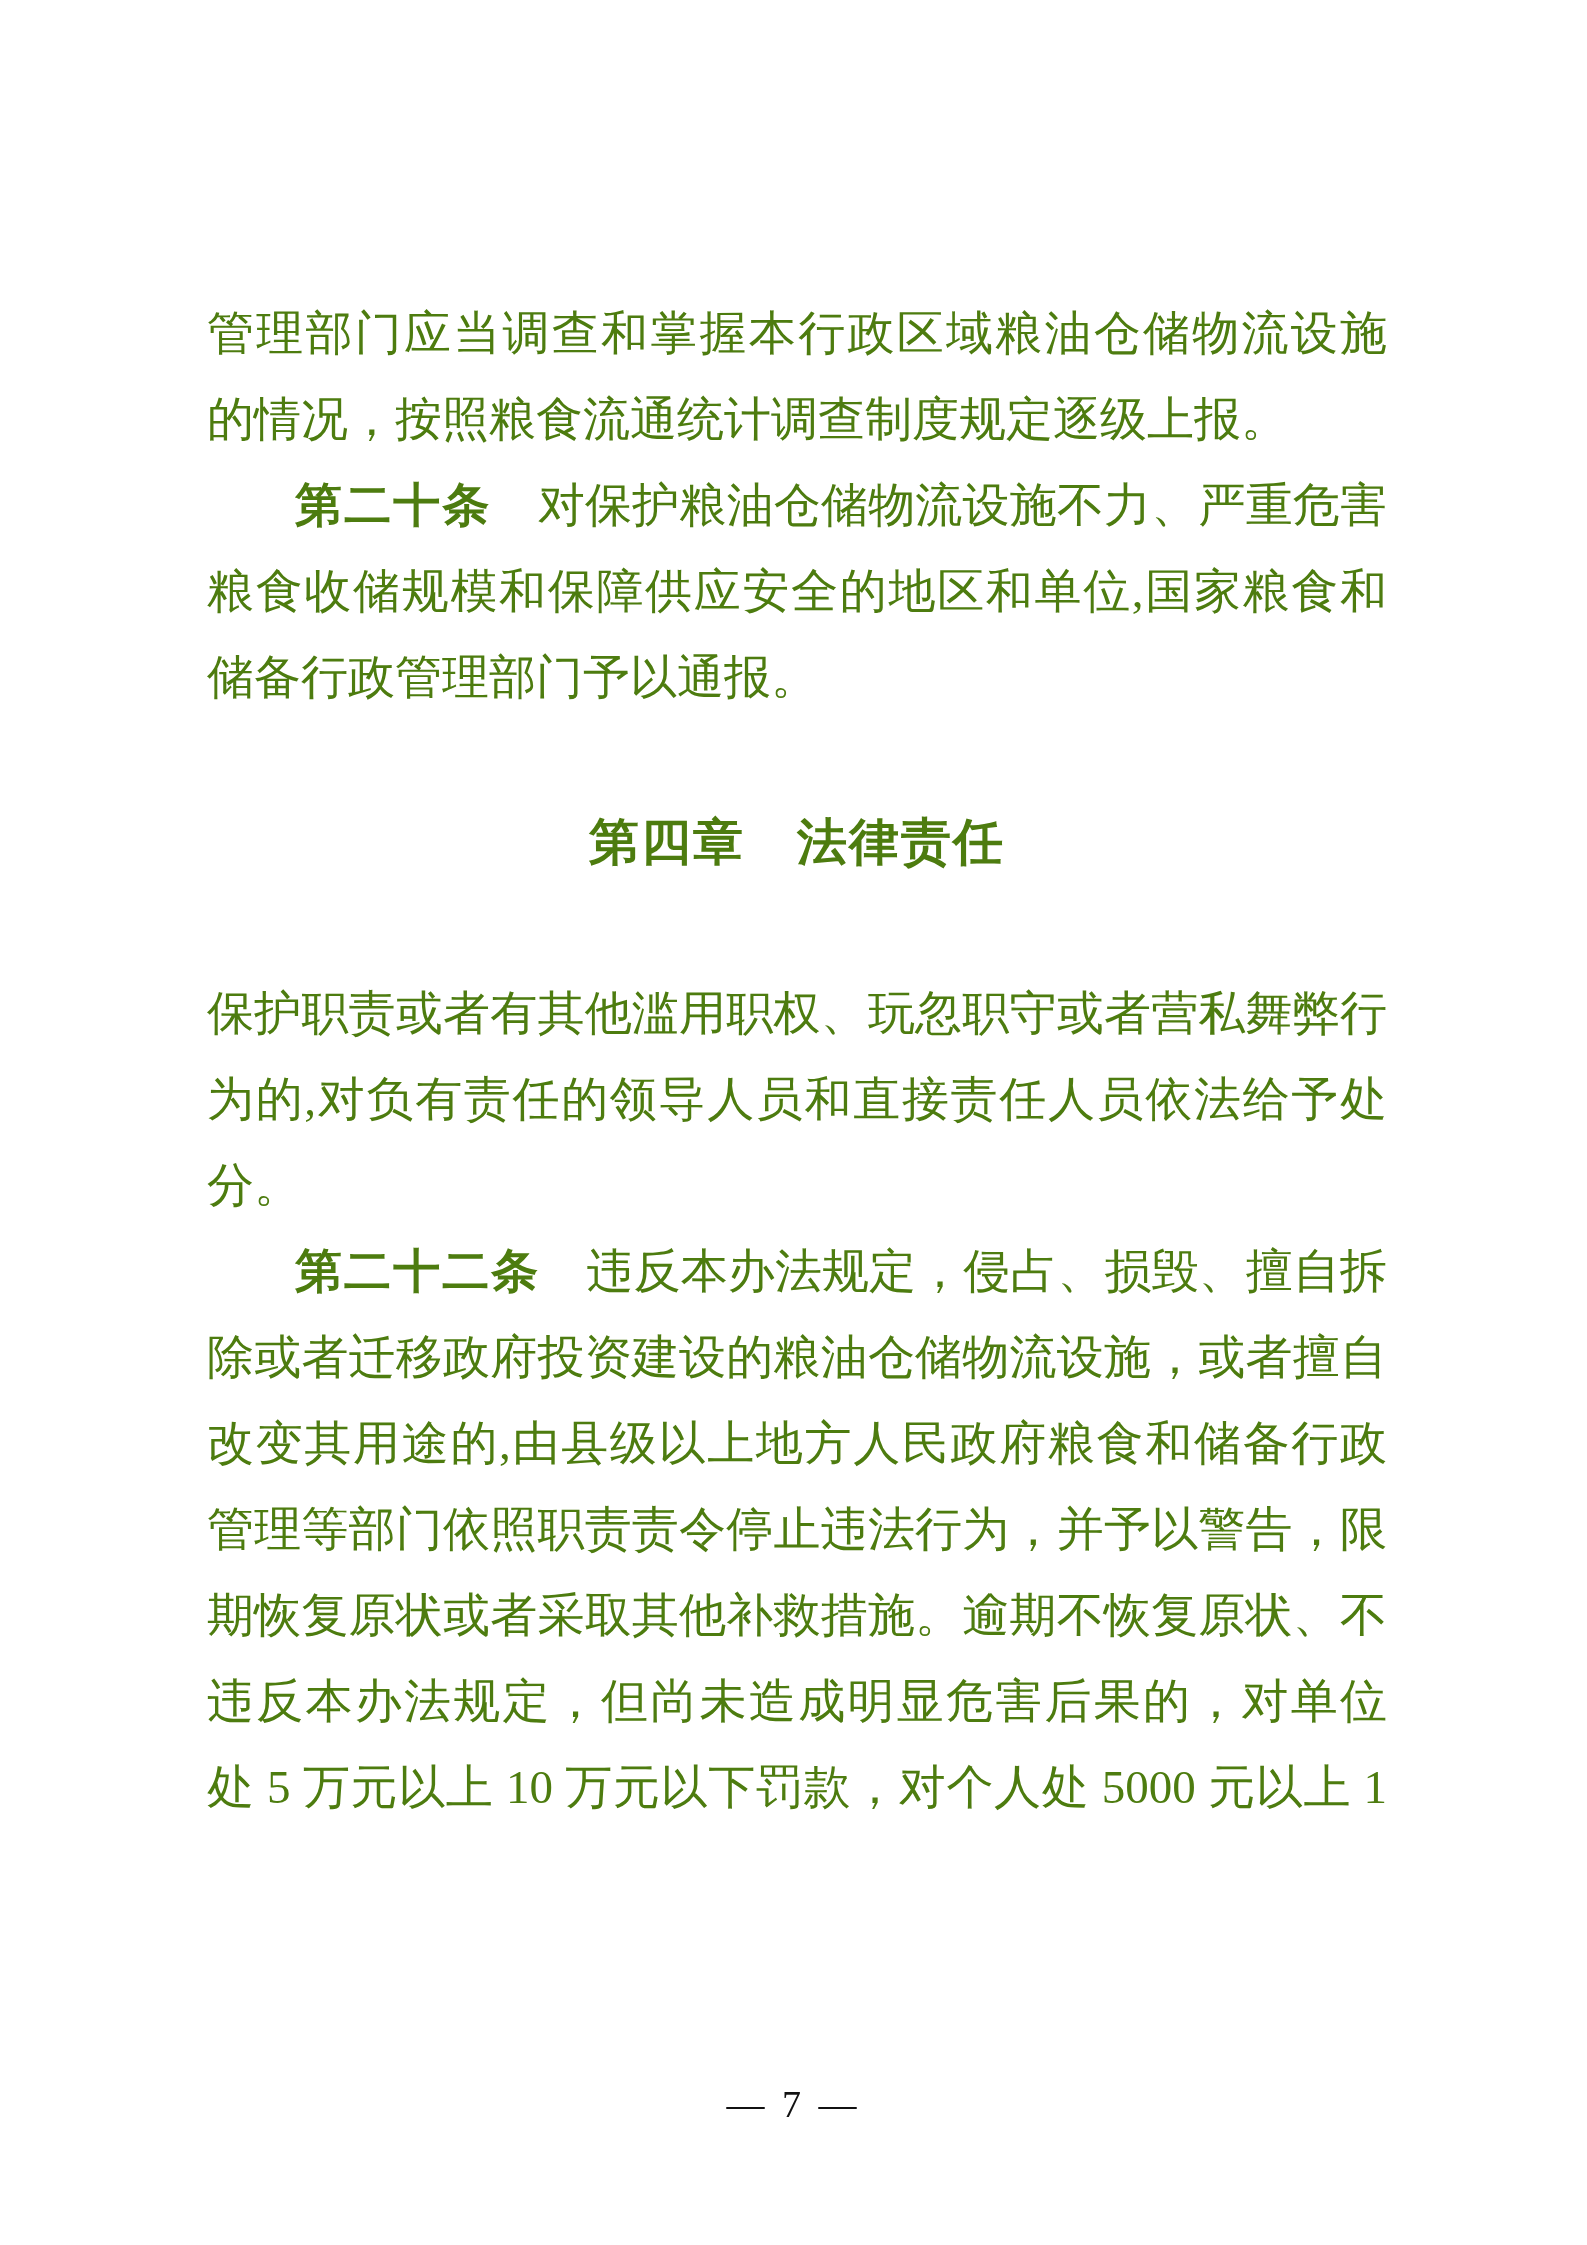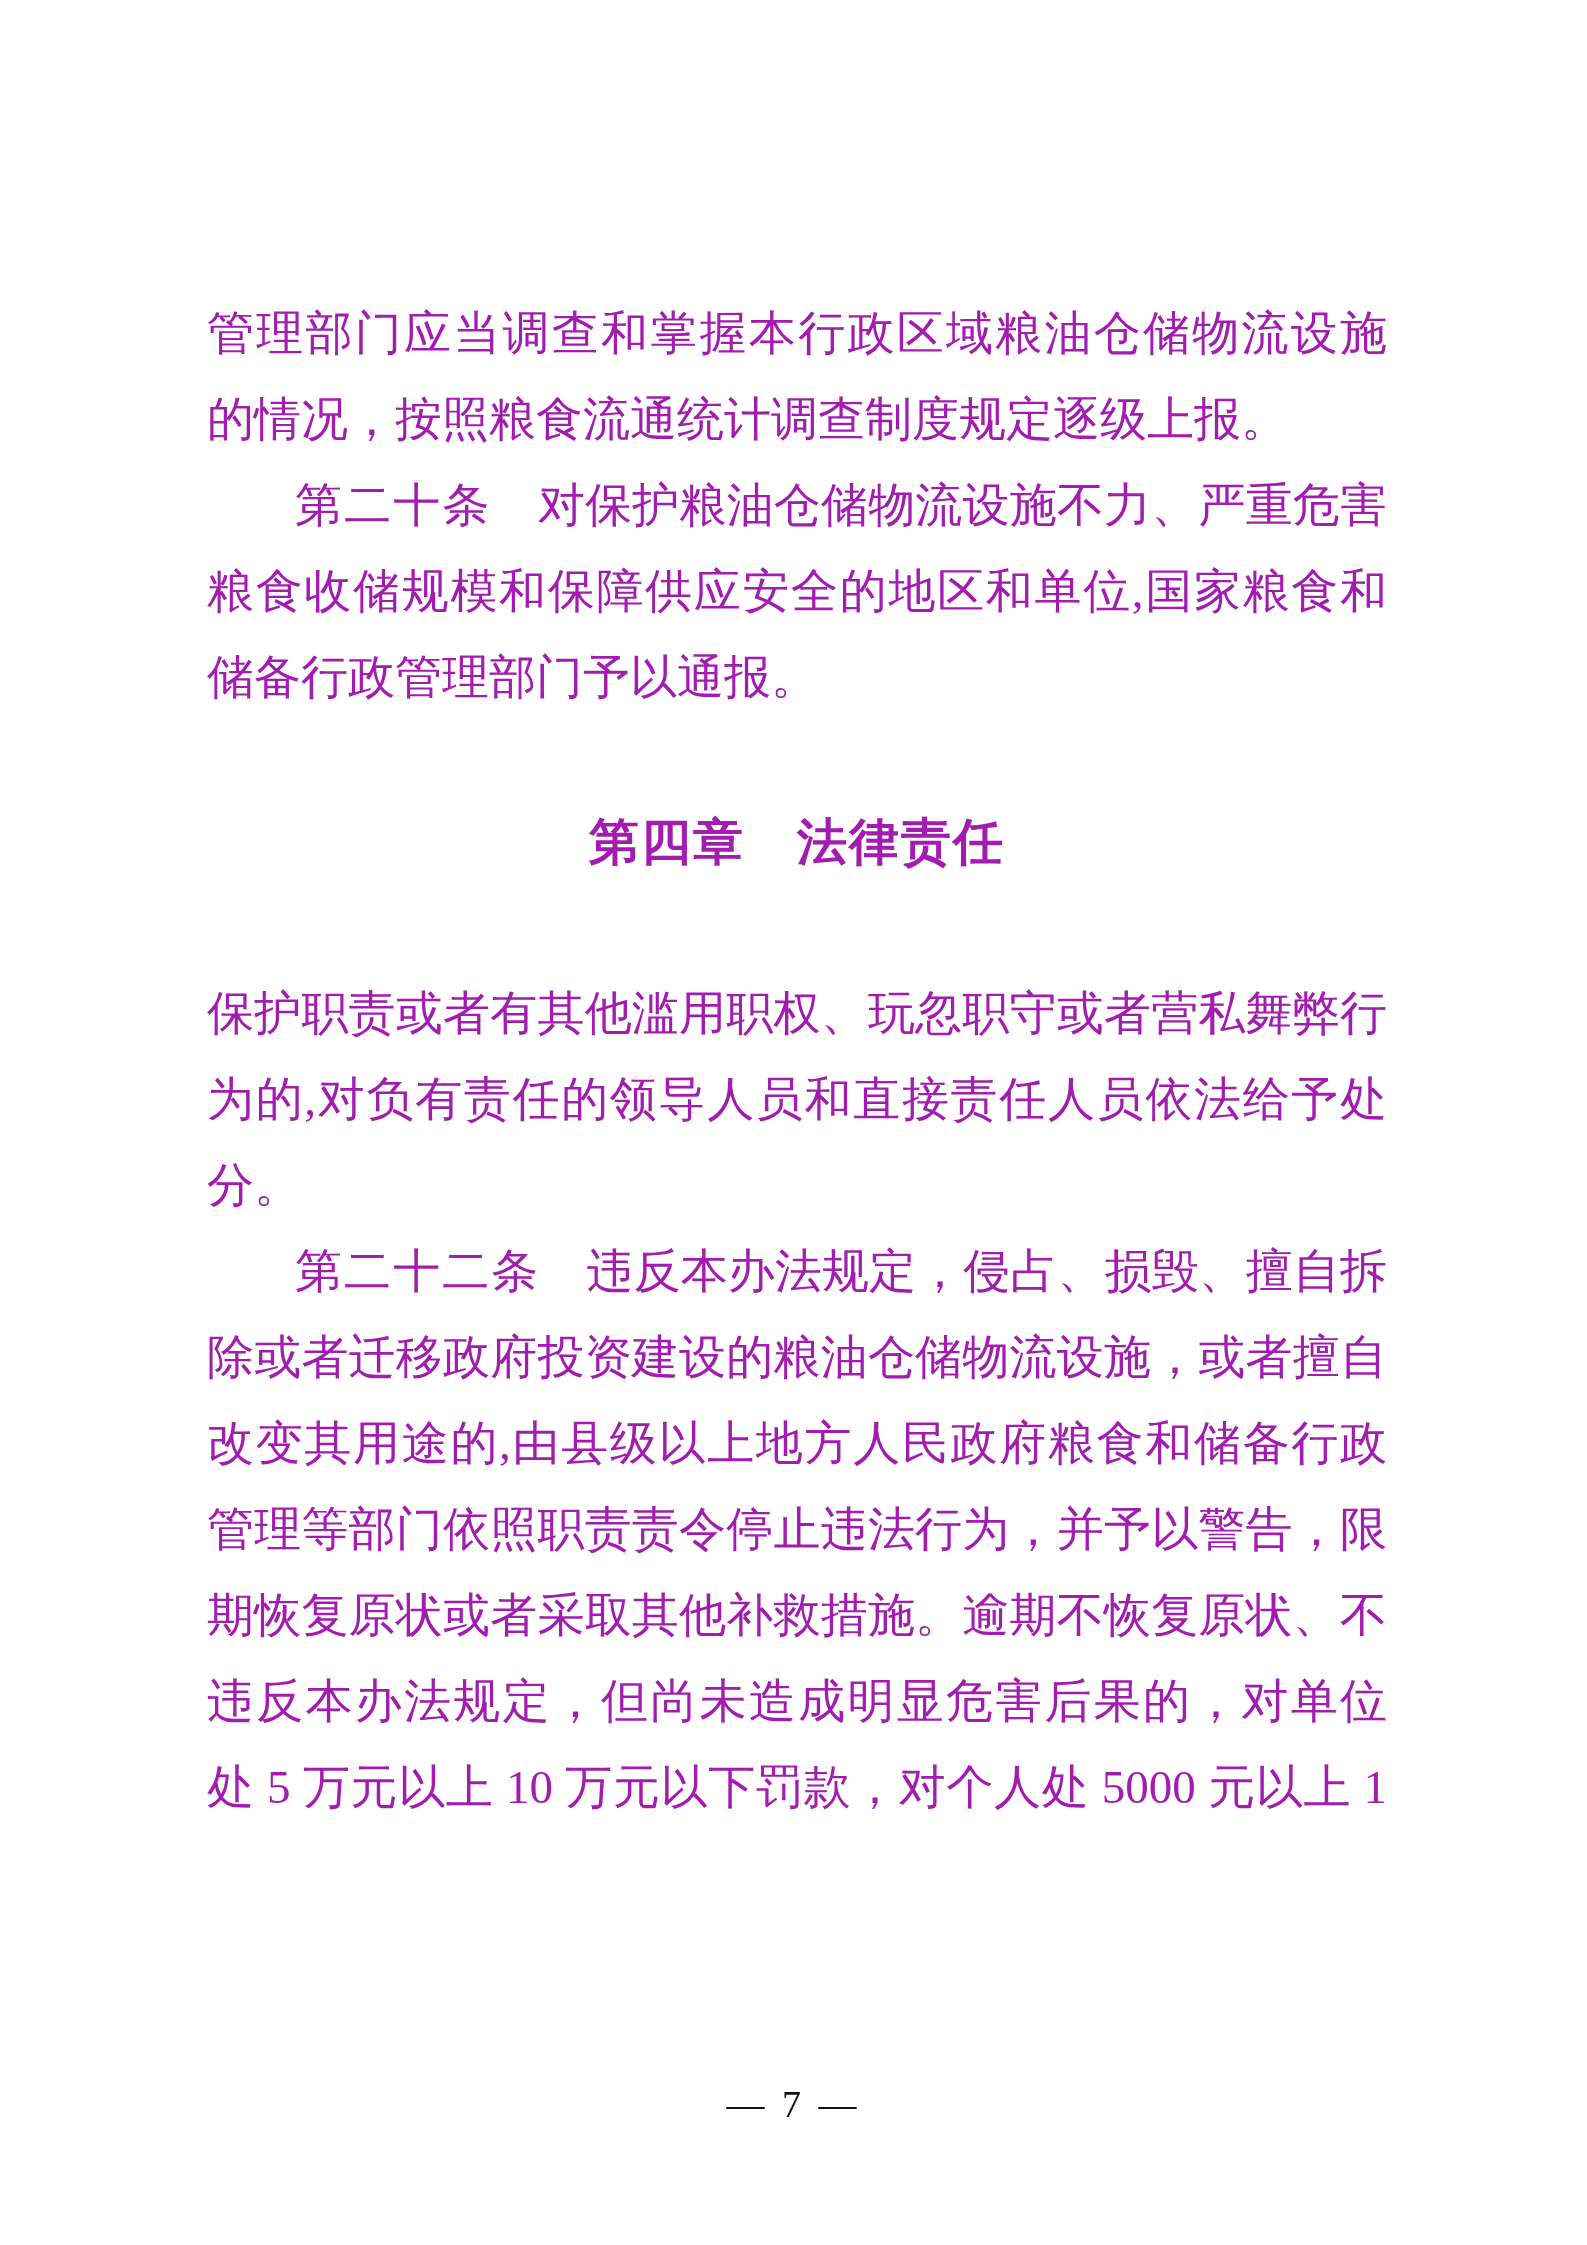--- a/index.html
+++ b/index.html
@@ -16,21 +16,21 @@
     color: #111111;
     font-family: "Liberation Serif", "DejaVu Serif", serif;
   }
   .text-block {
     position: absolute;
     left: 207px;
     top: 290px;
     width: 1180px;
     font-size: 47px;
     line-height: 86px;
-    color: #a21caf;
+    color: #4d7c0f;
   }
   .para { margin: 0; padding: 0; }
   .line {
     height: 86px;
     white-space: nowrap;
     overflow: visible;
     text-align: justify;
   }
   
   .line.full {
@@ -40,21 +40,21 @@
   }
   
   .line.end {
     white-space: normal;
     text-align: right;
     text-align-last: left;
   }
   .line.indent { text-indent: 88px; }
   .art-label {
     font-family: "Liberation Sans", "DejaVu Sans", sans-serif;
-    font-weight: 400;
+    font-weight: 700;
     letter-spacing: 2px;
   }
   .lgap {
     display: inline-block;
     width: 46px;
     height: 1px;
   }
   .chapter {
     font-family: "Liberation Sans", "DejaVu Sans", sans-serif;
     font-weight: 700;

